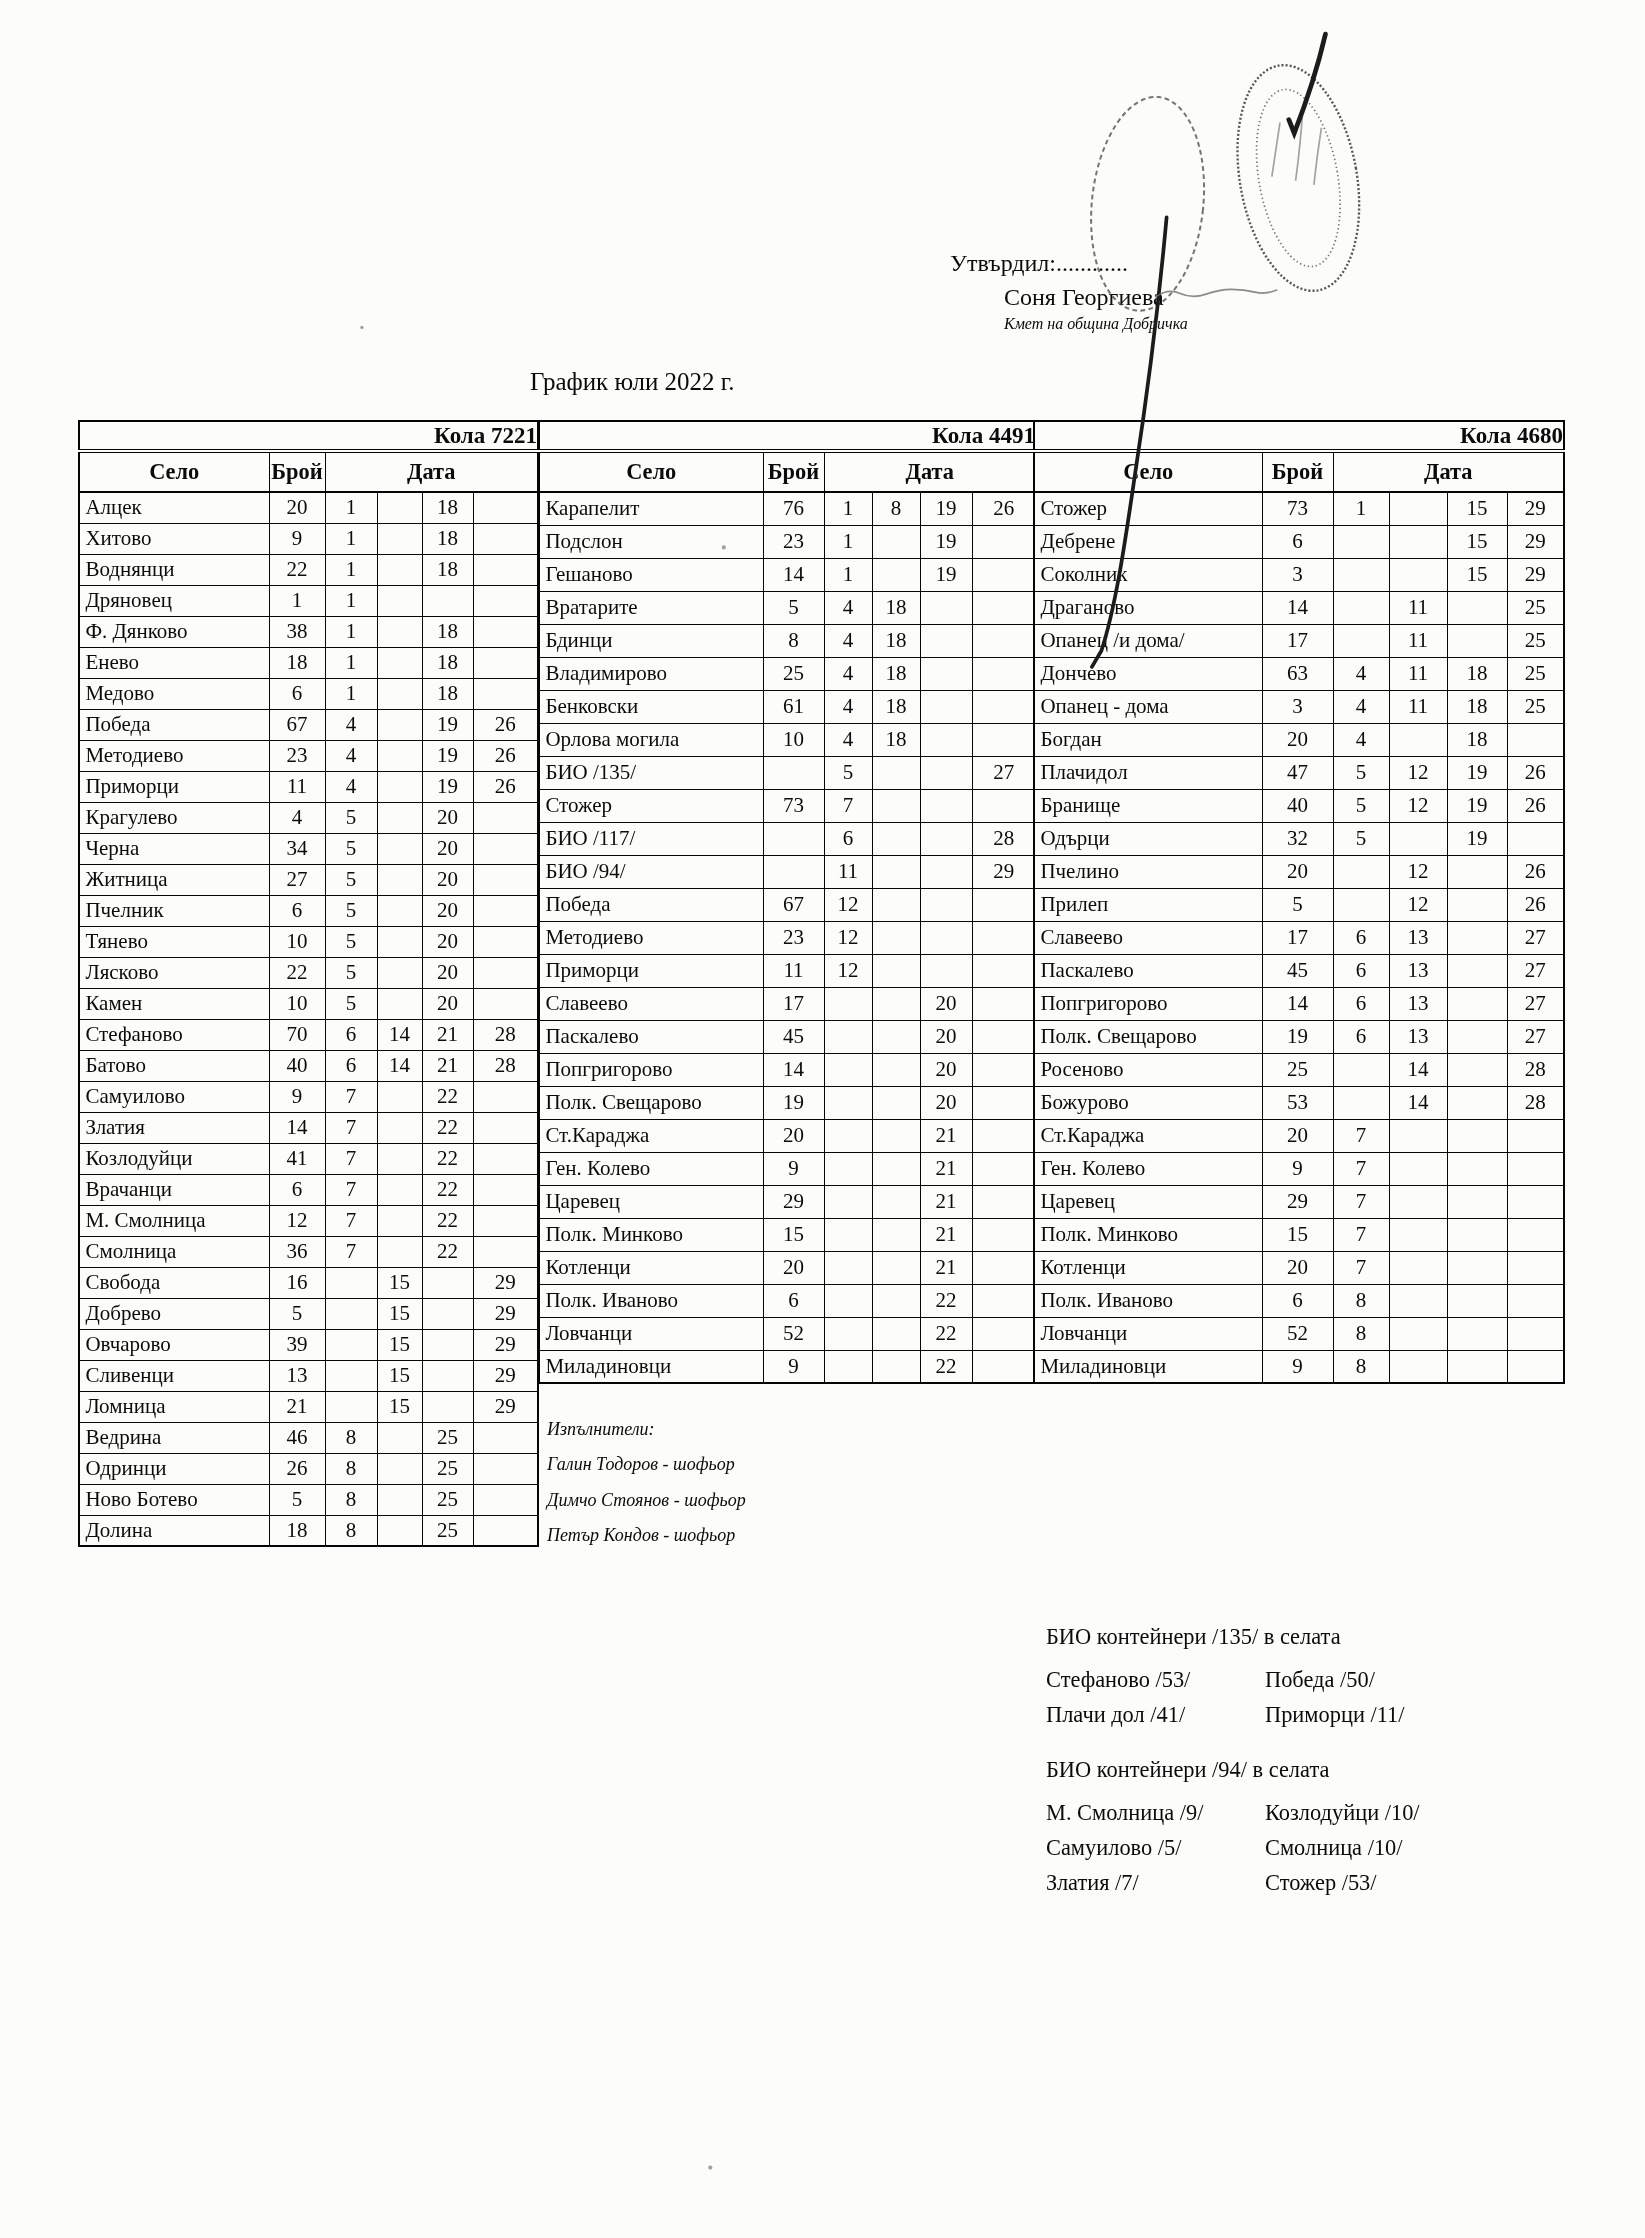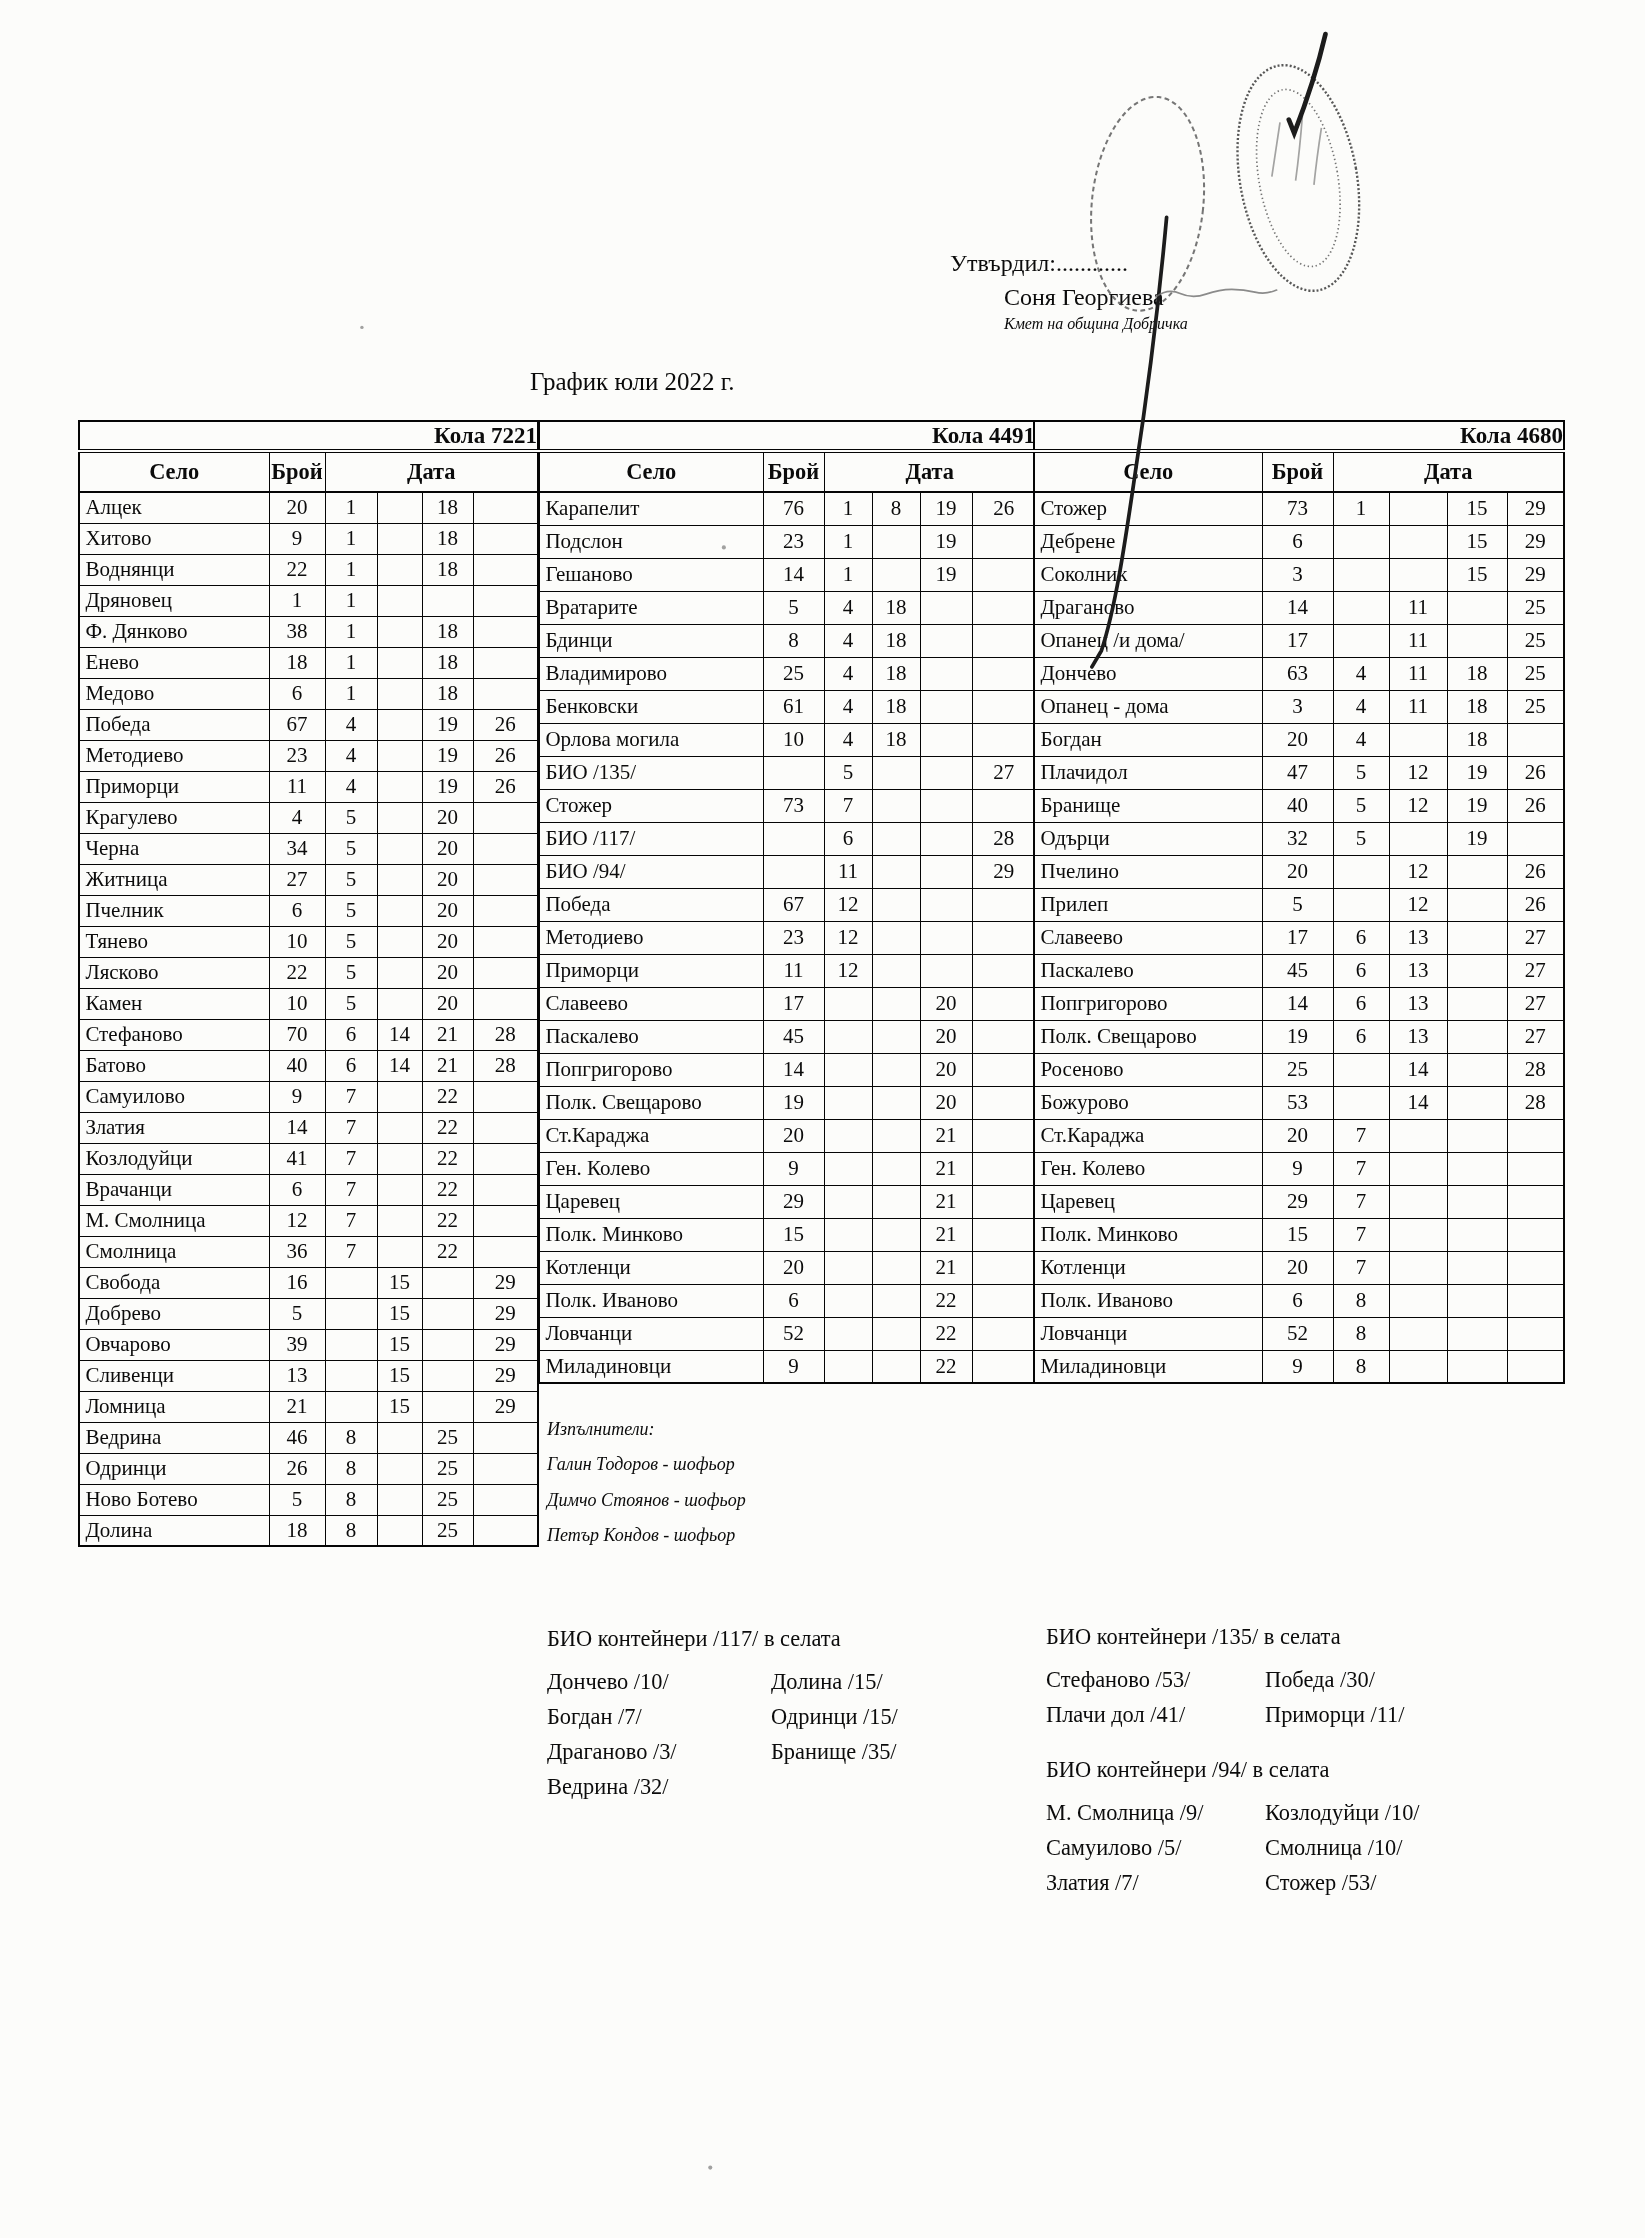--- a/index.html
+++ b/index.html
@@ -843,45 +843,29 @@
 
   <div class="executors">
     <div class="exec-heading">Изпълнители:</div>
     <div class="exec-list">
         <div class="exec-item">Галин Тодоров - шофьор</div>
         <div class="exec-item">Димчо Стоянов - шофьор</div>
         <div class="exec-item">Петър Кондов - шофьор</div>
       </div>
   </div>
 
-  <div class="bio bio0">
-    <div class="bio-title">БИО контейнери /117/ в селата</div>
-    <div class="bio-cols">
-      <div class="bio-col c1">
-          <div class="bio-item">Дончево /10/</div>
-          <div class="bio-item">Богдан /7/</div>
-          <div class="bio-item">Драганово /3/</div>
-          <div class="bio-item">Ведрина /32/</div>
-        </div>
-      <div class="bio-col c2">
-          <div class="bio-item">Долина /15/</div>
-          <div class="bio-item">Одринци /15/</div>
-          <div class="bio-item">Бранище /35/</div>
-        </div>
-    </div>
-  </div>
   <div class="bio bio1">
     <div class="bio-title">БИО контейнери /135/ в селата</div>
     <div class="bio-cols">
       <div class="bio-col c1">
           <div class="bio-item">Стефаново /53/</div>
           <div class="bio-item">Плачи дол /41/</div>
         </div>
       <div class="bio-col c2">
-          <div class="bio-item">Победа /30/</div>
+          <div class="bio-item">Победа /50/</div>
           <div class="bio-item">Приморци /11/</div>
         </div>
     </div>
   </div>
   <div class="bio bio2">
     <div class="bio-title">БИО контейнери /94/ в селата</div>
     <div class="bio-cols">
       <div class="bio-col c1">
           <div class="bio-item">М. Смолница /9/</div>
           <div class="bio-item">Самуилово /5/</div>

